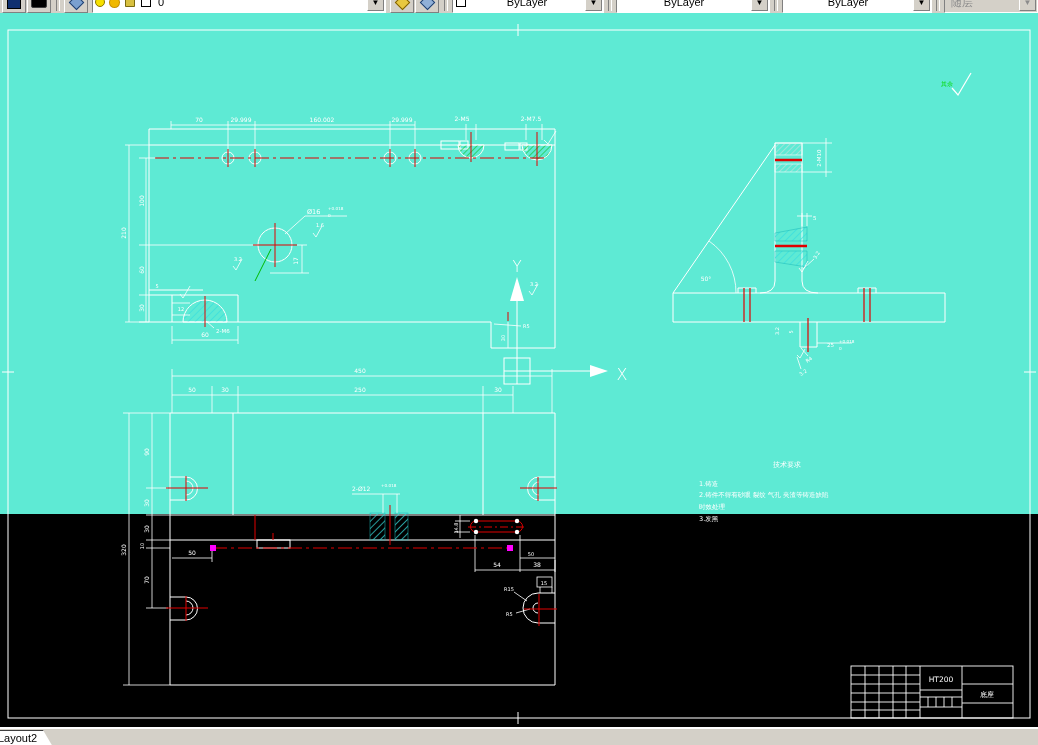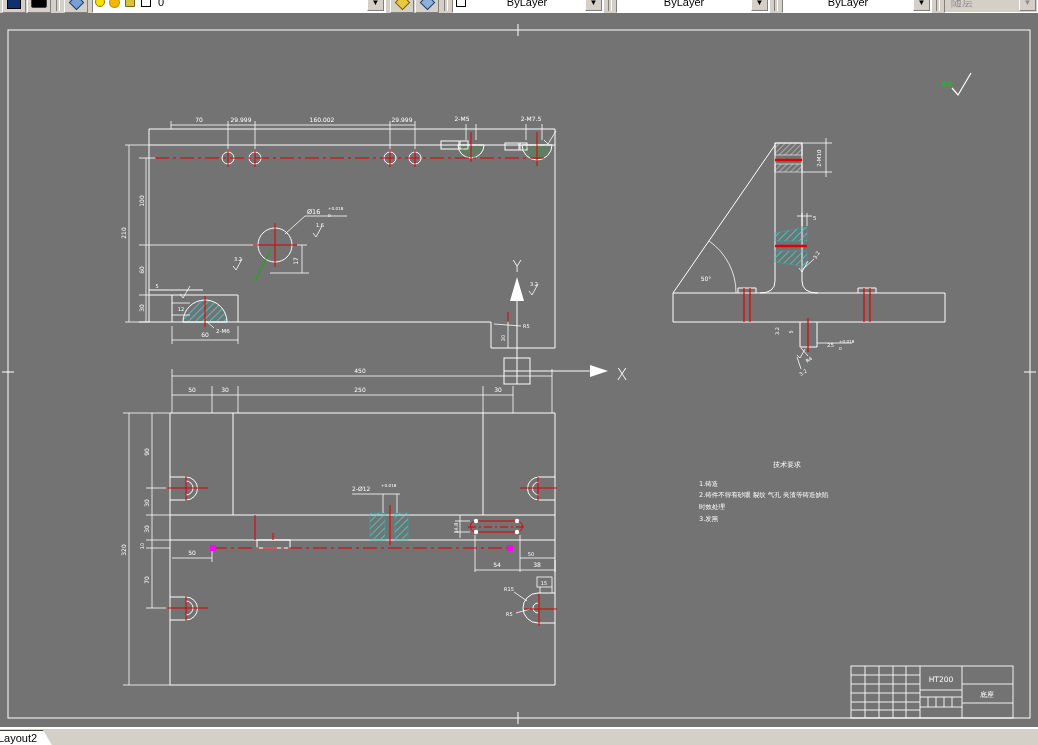--- a/index.html
+++ b/index.html
@@ -18,21 +18,21 @@
   .combo.disabled .val{color:#8b8b8b;text-align:left;padding-left:6px}
   .cbtn{width:15px;height:16px;background:#d4d0c8;border:1px solid;border-color:#fff #808080 #808080 #fff;
         display:flex;align-items:center;justify-content:center;font-size:8px;color:#000;margin-right:1px;flex:none}
   .ico{display:inline-block;flex:none}
   .chip{width:8px;height:8px;border:1px solid #000;background:#fff;margin:0 3px}
   .bulb{width:8px;height:8px;border-radius:50%;background:#f7e000;border:1px solid #8a7500;margin:0 2px}
   .sun{width:9px;height:9px;border-radius:50%;background:#f0b800;box-shadow:0 0 0 1px #c89000;margin:0 3px}
   .lock{width:8px;height:7px;background:#d8c040;border:1px solid #7a6a10;border-radius:2px 2px 0 0;margin:0 3px}
   .diamond{width:9px;height:9px;transform:rotate(45deg);flex:none}
   
-  .canvas{position:absolute;left:0;top:13px;width:1038px;height:714px;background:#737373}
+  .canvas{position:absolute;left:0;top:13px;width:1038px;height:501px;background:#5eead4}
   svg{display:block}
   text{font-family:"DejaVu Sans",sans-serif}
   
   .tabbar{position:absolute;left:0;top:727px;width:1038px;height:18px;background:#d4d0c8;border-top:2px solid #fff}
   .tab{position:absolute;left:-7px;top:1px;width:60px;height:17px;background:#fff;
        clip-path:polygon(0 0,50px 0,60px 17px,0 17px);
        font-size:11px;line-height:15px;padding-left:5px;color:#000;border-top:1px solid #404040}
 </style>
 </head>
 <body>

